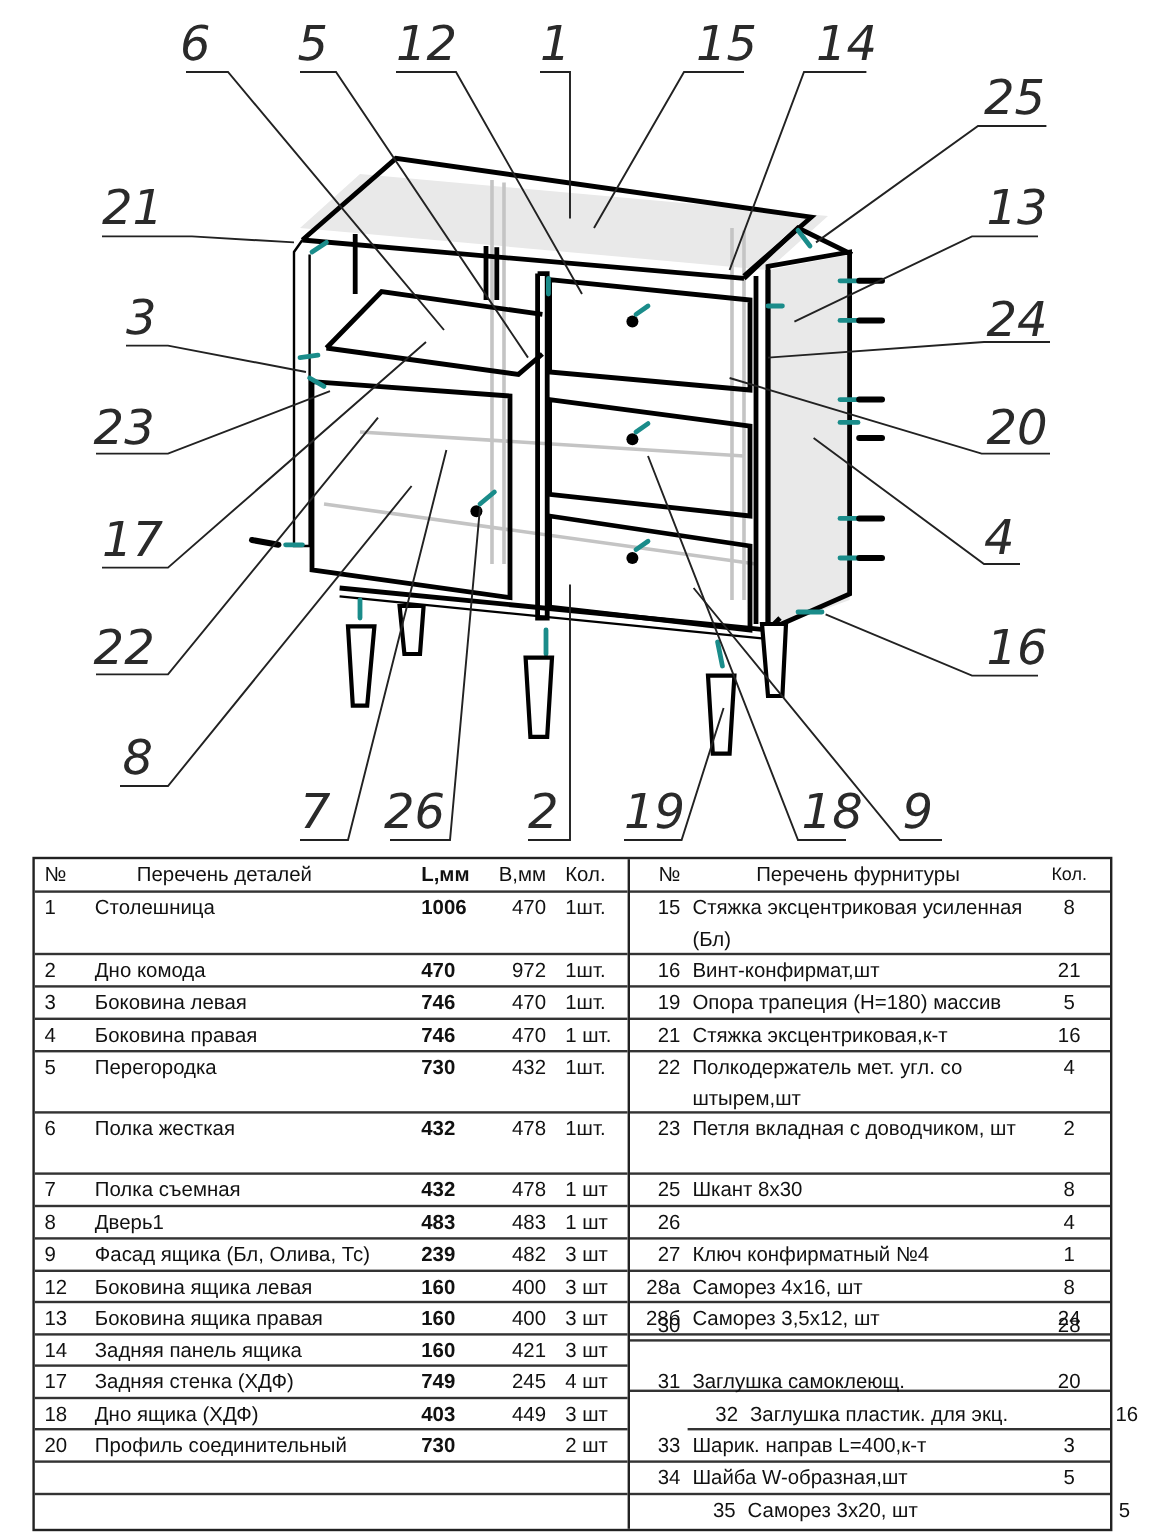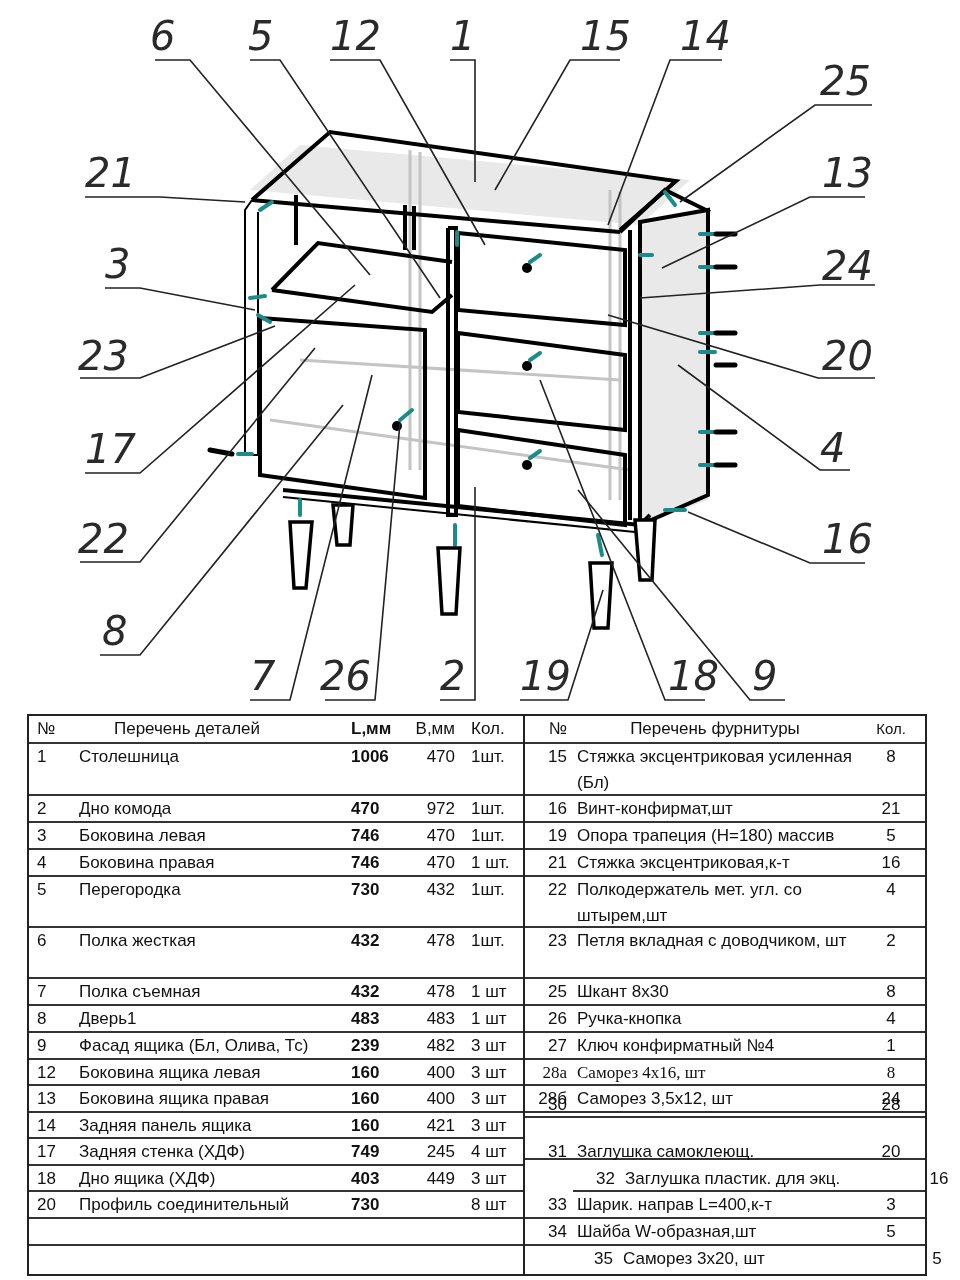--- a/index.html
+++ b/index.html
@@ -292,21 +292,21 @@
         <span class="cell name">Дно ящика (ХДФ)</span>
         <span class="cell lval">403</span>
         <span class="cell bval">449</span>
         <span class="cell qty">3 шт</span>
       </div>
       <div class="row" style="top: 476px; height: 27px;">
         <span class="cell num">20</span>
         <span class="cell name">Профиль соединительный</span>
         <span class="cell lval">730</span>
         <span class="cell bval"></span>
-        <span class="cell qty">8 шт</span>
+        <span class="cell qty">2 шт</span>
       </div>
       <div class="row" style="top: 503px; height: 27px;">
         <span class="cell num"></span>
         <span class="cell name"></span>
         <span class="cell lval"></span>
         <span class="cell bval"></span>
         <span class="cell qty"></span>
       </div>
       <div class="row" style="top: 530px; height: 30px;">
         <span class="cell num"></span>
@@ -352,29 +352,28 @@
         <span class="cell rname">Петля вкладная с доводчиком, шт</span>
         <span class="cell rqty">2</span>
       </div>
       <div class="row" style="top: 263px; height: 27px;">
         <span class="cell rnum">25</span>
         <span class="cell rname">Шкант 8х30</span>
         <span class="cell rqty">8</span>
       </div>
       <div class="row" style="top: 290px; height: 27px;">
         <span class="cell rnum">26</span>
-        <span class="cell rname">Ручка-кнопка</span>
         <span class="cell rqty">4</span>
       </div>
       <div class="row" style="top: 317px; height: 27px;">
         <span class="cell rnum">27</span>
         <span class="cell rname">Ключ конфирматный №4</span>
         <span class="cell rqty">1</span>
       </div>
-      <div class="row" style="top: 344px; height: 26px; font-family: Liberation Serif, serif;">
+      <div class="row" style="top: 344px; height: 26px;">
         <span class="cell rnum">28а</span>
         <span class="cell rname">Саморез 4х16, шт</span>
         <span class="cell rqty">8</span>
       </div>
       <div class="row" style="top: 370px; height: 27px;">
         <span class="cell rnum">28б</span>
         <span class="cell rname">Саморез 3,5х12, шт</span>
         <span class="cell rqty">24</span>
       </div>
       <div class="row" style="top: 376px; height: 26px;">

